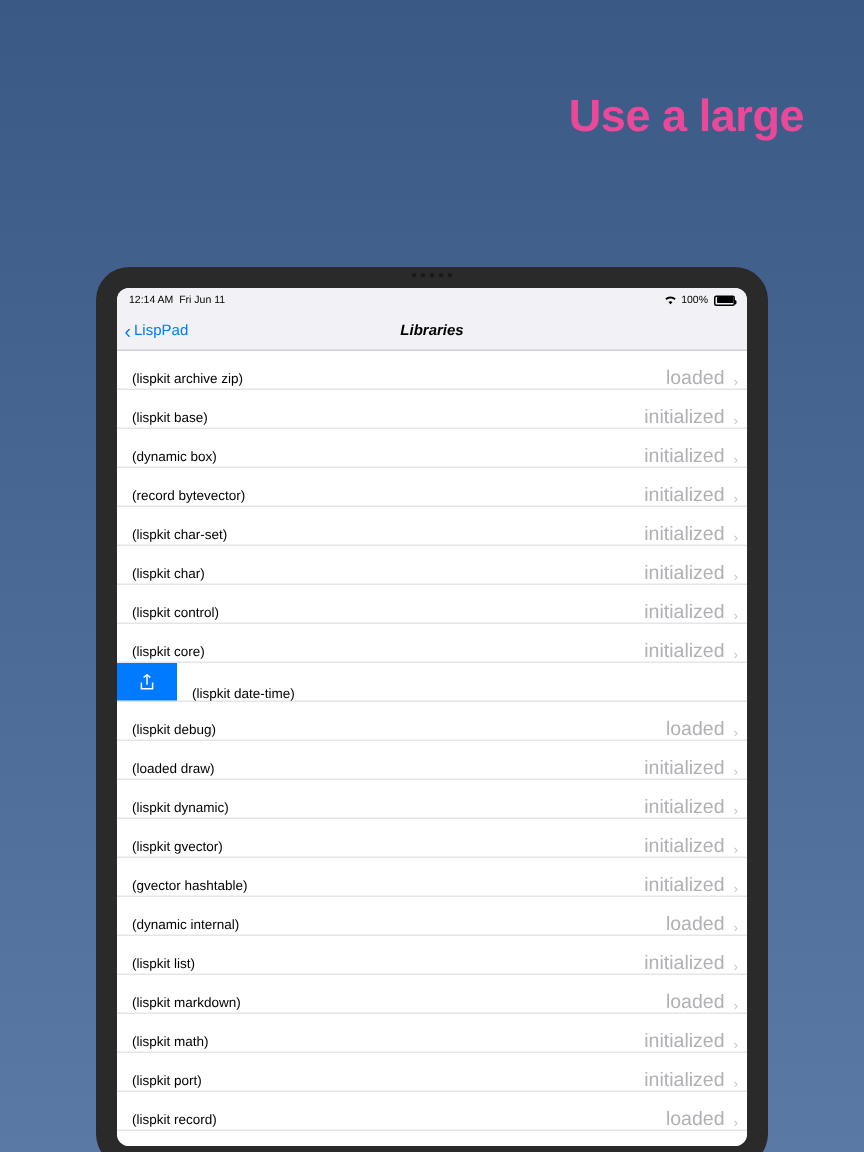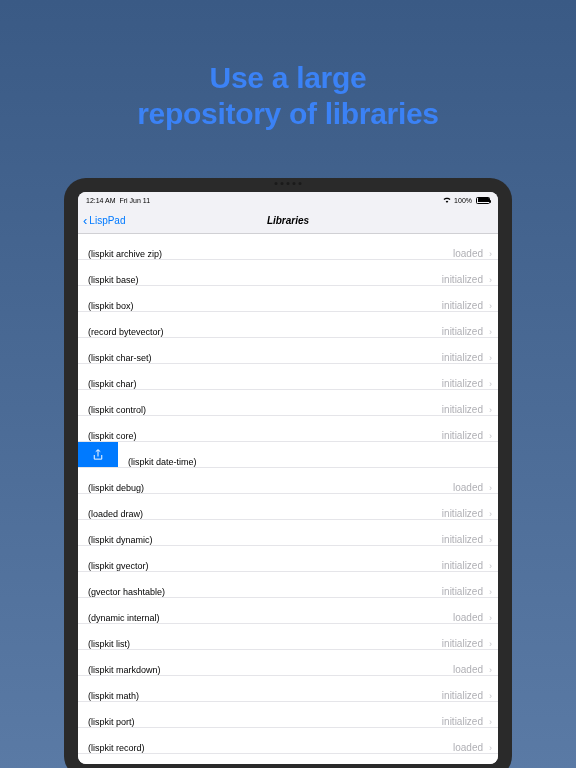--- a/index.html
+++ b/index.html
@@ -5,22 +5,22 @@
     * { margin: 0; padding: 0; box-sizing: border-box; }
     body {
       width: 576px;
       height: 768px;
       background: linear-gradient(180deg, #3a5a85 0%, #4a6a95 50%, #5a7aa5 100%);
       font-family: -apple-system, BlinkMacSystemFont, "Helvetica Neue", Arial, sans-serif;
       overflow: hidden;
       position: relative;
     }
     .headline {
-      color: #3b82f6;
-      text-align: center;
+      color: #ec4899;
+      text-align: right;
       font-size: 30px;
       font-weight: 600;
       line-height: 1.2;
       padding: 60px 40px 30px;
       letter-spacing: -0.3px;
     }
     .device {
       position: absolute;
       left: 64px;
       top: 178px;
@@ -145,21 +145,21 @@
       align-items: center;
       justify-content: space-between;
       width: 100%;
       padding: 0 10px;
     }
     .row-name {
       font-size: 9px;
       color: #000;
     }
     .row-status {
-      font-size: 10px;
+      font-size: 13px;
       color: #b0b0b5;
       margin-right: 5px;
     }
     .row-chevron {
       color: #c7c7cc;
       font-size: 9px;
       position: absolute;
       right: 6px;
     }
     .swipe-action {
@@ -177,21 +177,20 @@
     }
     .row-swiped .row-content {
       margin-top: 18px;
     }
   </style>
 </head>
 <body>
 
 <div class="headline">
   <span>Use a large</span><br>
-  <span>repository of libraries</span>
 </div>
 
 <div class="device">
   <div class="camera-area">
     <div class="camera-dot"></div>
       <div class="camera-dot"></div>
       <div class="camera-dot"></div>
       <div class="camera-dot"></div>
       <div class="camera-dot"></div>
   </div>
@@ -227,21 +226,21 @@
         </div>
         <div class="row">
           <div class="row-content">
             <span class="row-name">(lispkit base)</span>
             <span class="row-status">initialized</span>
           </div>
           <span class="row-chevron">›</span>
         </div>
         <div class="row">
           <div class="row-content">
-            <span class="row-name">(lispkit box)</span>
+            <span class="row-name">(dynamic box)</span>
             <span class="row-status">initialized</span>
           </div>
           <span class="row-chevron">›</span>
         </div>
         <div class="row">
           <div class="row-content">
             <span class="row-name">(record bytevector)</span>
             <span class="row-status">initialized</span>
           </div>
           <span class="row-chevron">›</span>

